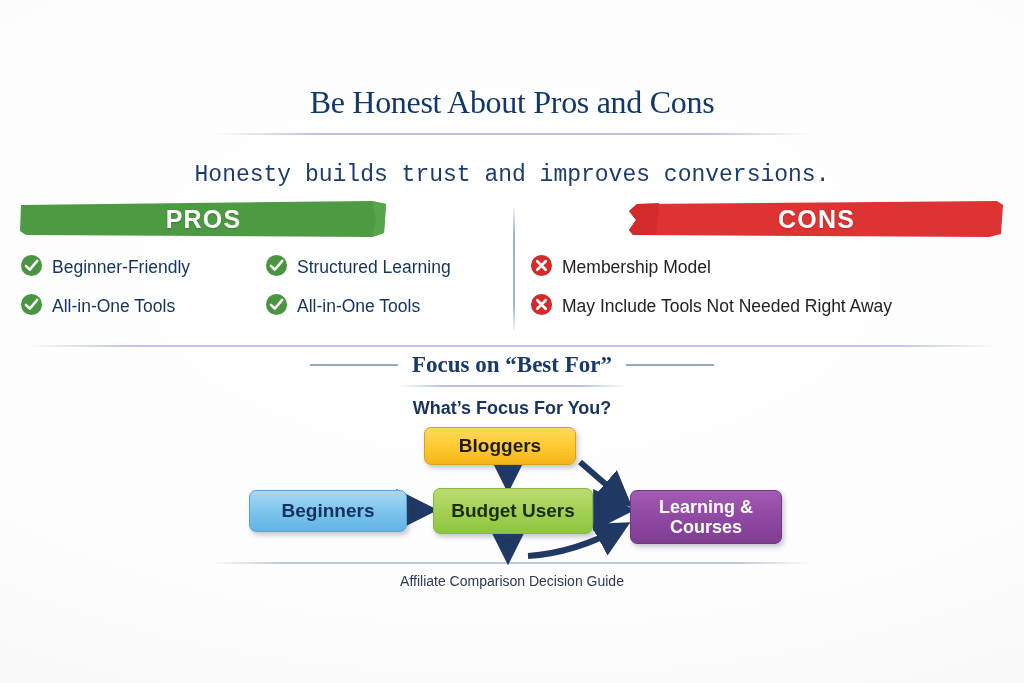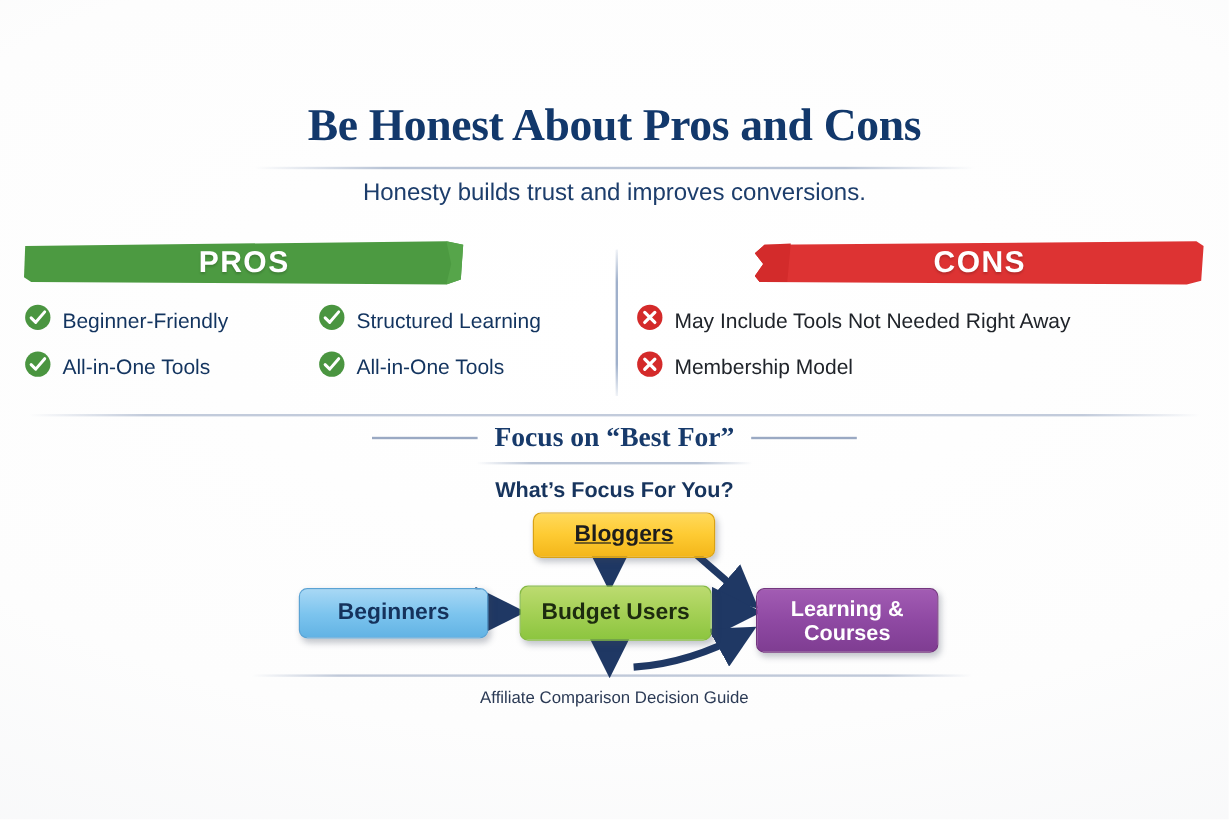--- a/index.html
+++ b/index.html
@@ -20,38 +20,38 @@
   }
   
   #header {
     position: absolute;
     left: 0; top: 86px;
     width: 1024px;
     text-align: center;
   }
   #title {
     font-family: "Liberation Serif", serif;
-    font-size: 38px;
-    font-weight: bold;
+    font-size: 32px;
+    font-weight: normal;
     color: #12386b;
     letter-spacing: -0.3px;
     line-height: 1.05;
     text-shadow: 0 1px 1px rgba(255,255,255,0.9);
   }
   #title-rule {
     width: 600px;
     height: 2px;
     margin: 13px auto 0 auto;
     background: linear-gradient(to right, rgba(190,200,215,0) 0%, #b9c4d6 18%, #b9c4d6 82%, rgba(190,200,215,0) 100%);
   }
   #subtitle {
-    margin-top: 9px;
-    font-size: 20px;
+    margin-top: 27px;
+    font-size: 23px;
     color: #1c3d6b;
-    font-family: Liberation Sans, sans-serif;
+    font-family: Liberation Mono, monospace;
   }
   
   #proscons {
     position: absolute;
     left: 0; top: 200px;
     width: 1024px;
     height: 140px;
     text-align: center;
   }
   .col {
@@ -171,26 +171,25 @@
     justify-content: center;
     text-align: center;
     border-radius: 7px;
     font-weight: bold;
     font-size: 19px;
     line-height: 1.12;
     box-shadow: 2px 3px 5px rgba(60,70,90,0.30);
     z-index: 3;
   }
   #node-bloggers {
-    left: 444px; top: 7px;
+    left: 424px; top: 7px;
     width: 150px; height: 36px;
     background: linear-gradient(to bottom, #ffd95b 0%, #fecb33 48%, #f3b61a 100%);
     border: 1px solid #d9a215;
     color: #1d1d1d;
-    text-decoration: underline;
   }
   #node-beginners {
     left: 249px; top: 70px;
     width: 156px; height: 40px;
     background: linear-gradient(to bottom, #a8d8f5 0%, #7cc4ee 52%, #62b3e4 100%);
     border: 1px solid #5ba3d4;
     color: #15325c;
   }
   #node-budget {
     left: 433px; top: 68px;
@@ -306,31 +305,31 @@
       </div>
 
       <div class="items cons">
         <div class="item">
           <span class="icon-circle">
             <svg width="23" height="23" viewBox="0 0 24 24">
               <circle cx="12" cy="12" r="11" fill="#d42a2a"></circle>
               <path d="M7.6 7.6 L16.4 16.4 M16.4 7.6 L7.6 16.4" stroke="#ffffff" stroke-width="2.8" stroke-linecap="round"></path>
             </svg>
           </span>
-          <span class="item-label">May Include Tools Not Needed Right Away</span>
+          <span class="item-label">Membership Model</span>
         </div>
 
         <div class="item">
           <span class="icon-circle">
             <svg width="23" height="23" viewBox="0 0 24 24">
               <circle cx="12" cy="12" r="11" fill="#d42a2a"></circle>
               <path d="M7.6 7.6 L16.4 16.4 M16.4 7.6 L7.6 16.4" stroke="#ffffff" stroke-width="2.8" stroke-linecap="round"></path>
             </svg>
           </span>
-          <span class="item-label">Membership Model</span>
+          <span class="item-label">May Include Tools Not Needed Right Away</span>
         </div>
       </div>
     </div>
   </div>
 
   <div id="proscons-rule"></div>
 
   <div id="focus-head">
     <div id="focus-row">
       <span class="focus-line"></span>

